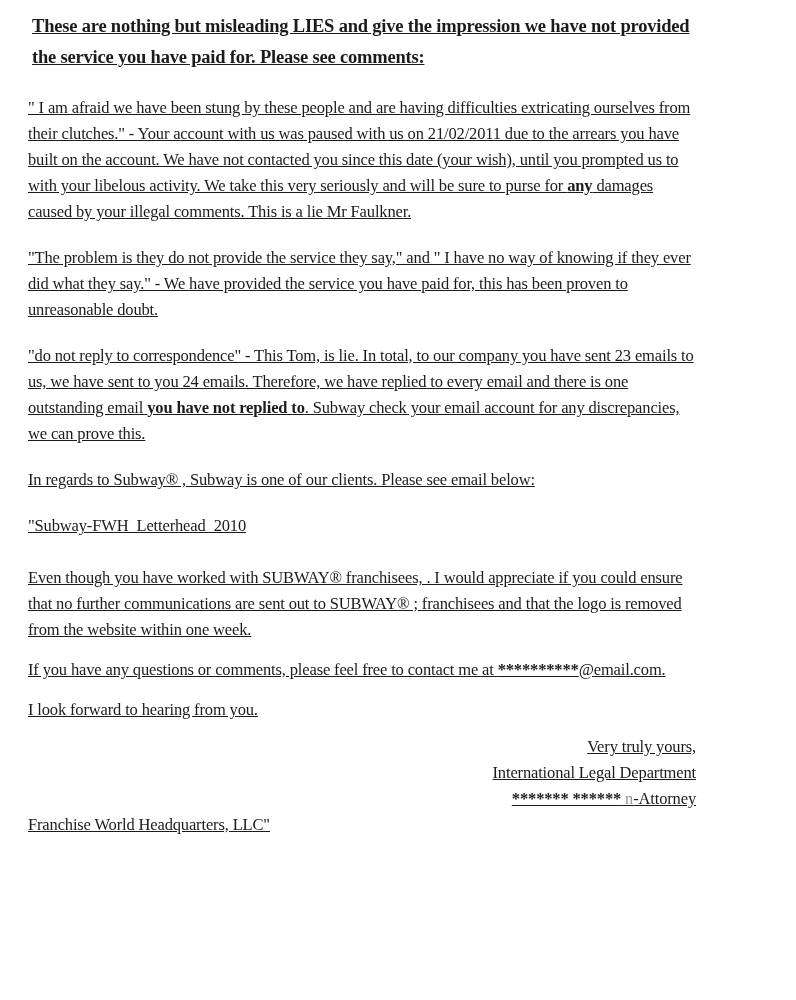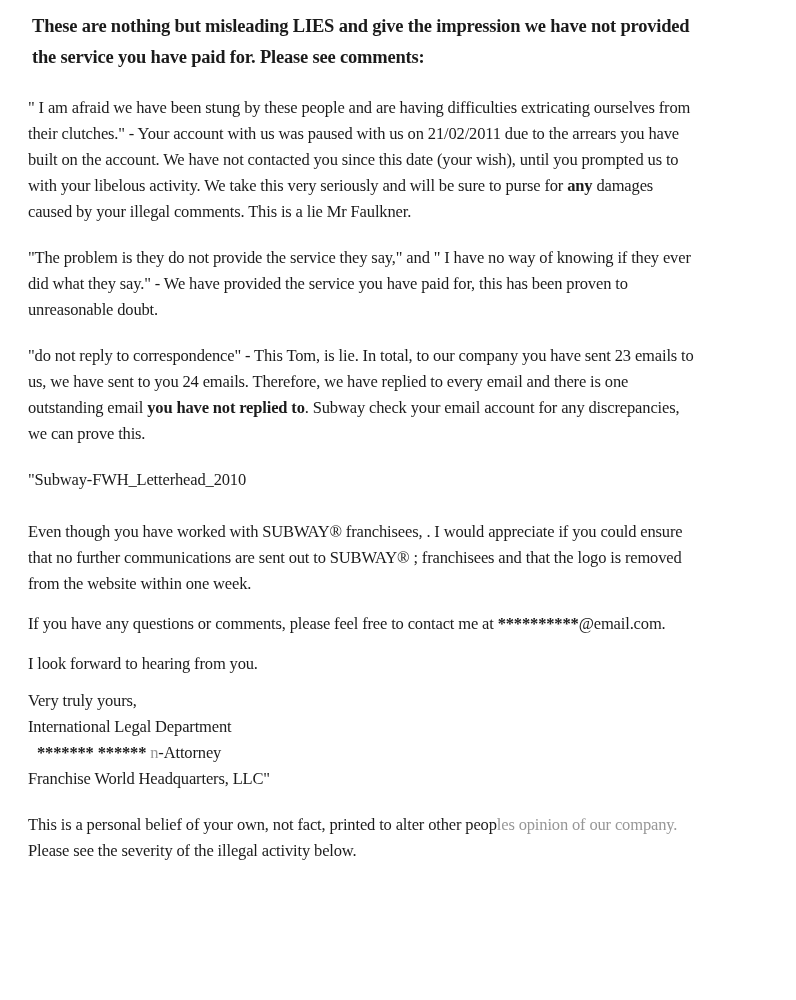--- a/index.html
+++ b/index.html
@@ -14,64 +14,65 @@
   }
   .doc {
     box-sizing: border-box;
     width: 722px;
     padding: 11px 26px 0 28px;
     font-family: "Liberation Serif", "DejaVu Serif", serif;
     font-size: 16.5px;
     line-height: 26px;
     color: #1b1b1b;
     letter-spacing: -0.15px;
+    text-decoration: underline;
   }
   .heading {
     font-weight: bold;
     font-size: 18.5px;
     line-height: 31px;
     letter-spacing: -0.2px;
     margin: 0 0 22px 4px;
   }
   p.para { margin: 0 0 20px 0; }
   p.gap-lg { margin-bottom: 26px; }
   p.gap-sm { margin-bottom: 14px; }
   p.gap-xs { margin-bottom: 11px; }
-  p.tight  { margin-bottom: 0; }
+  p.tight  { margin-bottom: 0; text-align: right; }
   .b { font-weight: bold; }
   .faded { color: #979797; }
   .sig-name { padding-left: 9px; }
 </style>
 </head>
 <body>
 
 <div class="doc">
 
   <p class="heading">These are nothing but misleading LIES and give the impression we have not provided the service you have paid for. Please see comments:</p>
 
   <p class="para"><span>" I am afraid we have been stung by these people and are having difficulties extricating ourselves from their clutches." - Your account with us was paused with us on 21/02/2011 due to the arrears you have built on the account. We have not contacted you since this date (your wish), until you prompted us to with your libelous activity. We take this very seriously and will be sure to purse for </span><span class="b">any</span><span> damages caused by your illegal comments. This is a lie Mr Faulkner.</span></p>
 
   <p class="para">"The problem is they do not provide the service they say," and " I have no way of knowing if they ever did what they say." -  We have provided the service you have paid for, this has been proven to unreasonable doubt.</p>
 
   <p class="para"><span>"do not reply to correspondence" - This Tom, is lie. In total, to our company you have sent 23 emails to us, we have sent to you 24 emails. Therefore, we have replied to every email and there is one outstanding email </span><span class="b">you have not replied to</span><span>. Subway check your email account for any discrepancies, we can prove this.</span></p>
 
+  <p class="para">In regards to Subway® , Subway is one of our clients. Please see email below:</p>
 
   <p class="para gap-lg">"Subway-FWH_Letterhead_2010</p>
 
 
   <p class="para gap-sm">Even though you have worked with SUBWAY® franchisees, . I would appreciate if you could ensure that no further communications are sent out to SUBWAY® ; franchisees and that the logo is removed from the website within one week.</p>
 
   <p class="para gap-sm"><span>If you have any questions or comments, please feel free to contact me at </span><span class="b">**********</span><span>@email.com.</span></p>
 
   <p class="para gap-xs">I look forward to hearing from you.</p>
 
   <p class="para tight">Very truly yours,</p>
 
   <p class="para tight">International Legal Department</p>
 
   <p class="para tight sig-name"><span class="b">******* ******</span><span class="faded"> n</span><span>-Attorney</span></p>
 
   <p class="para">Franchise World Headquarters, LLC"</p>
 
 
-  <p class="para tight"><span>This is a personal belief of your own, not fact, printed to alter other peop</span><span class="faded">les opinion of our company.</span><br><span>Please see the severity of the illegal activity below.</span></p>
 
 </div>
 
 </body></html>

